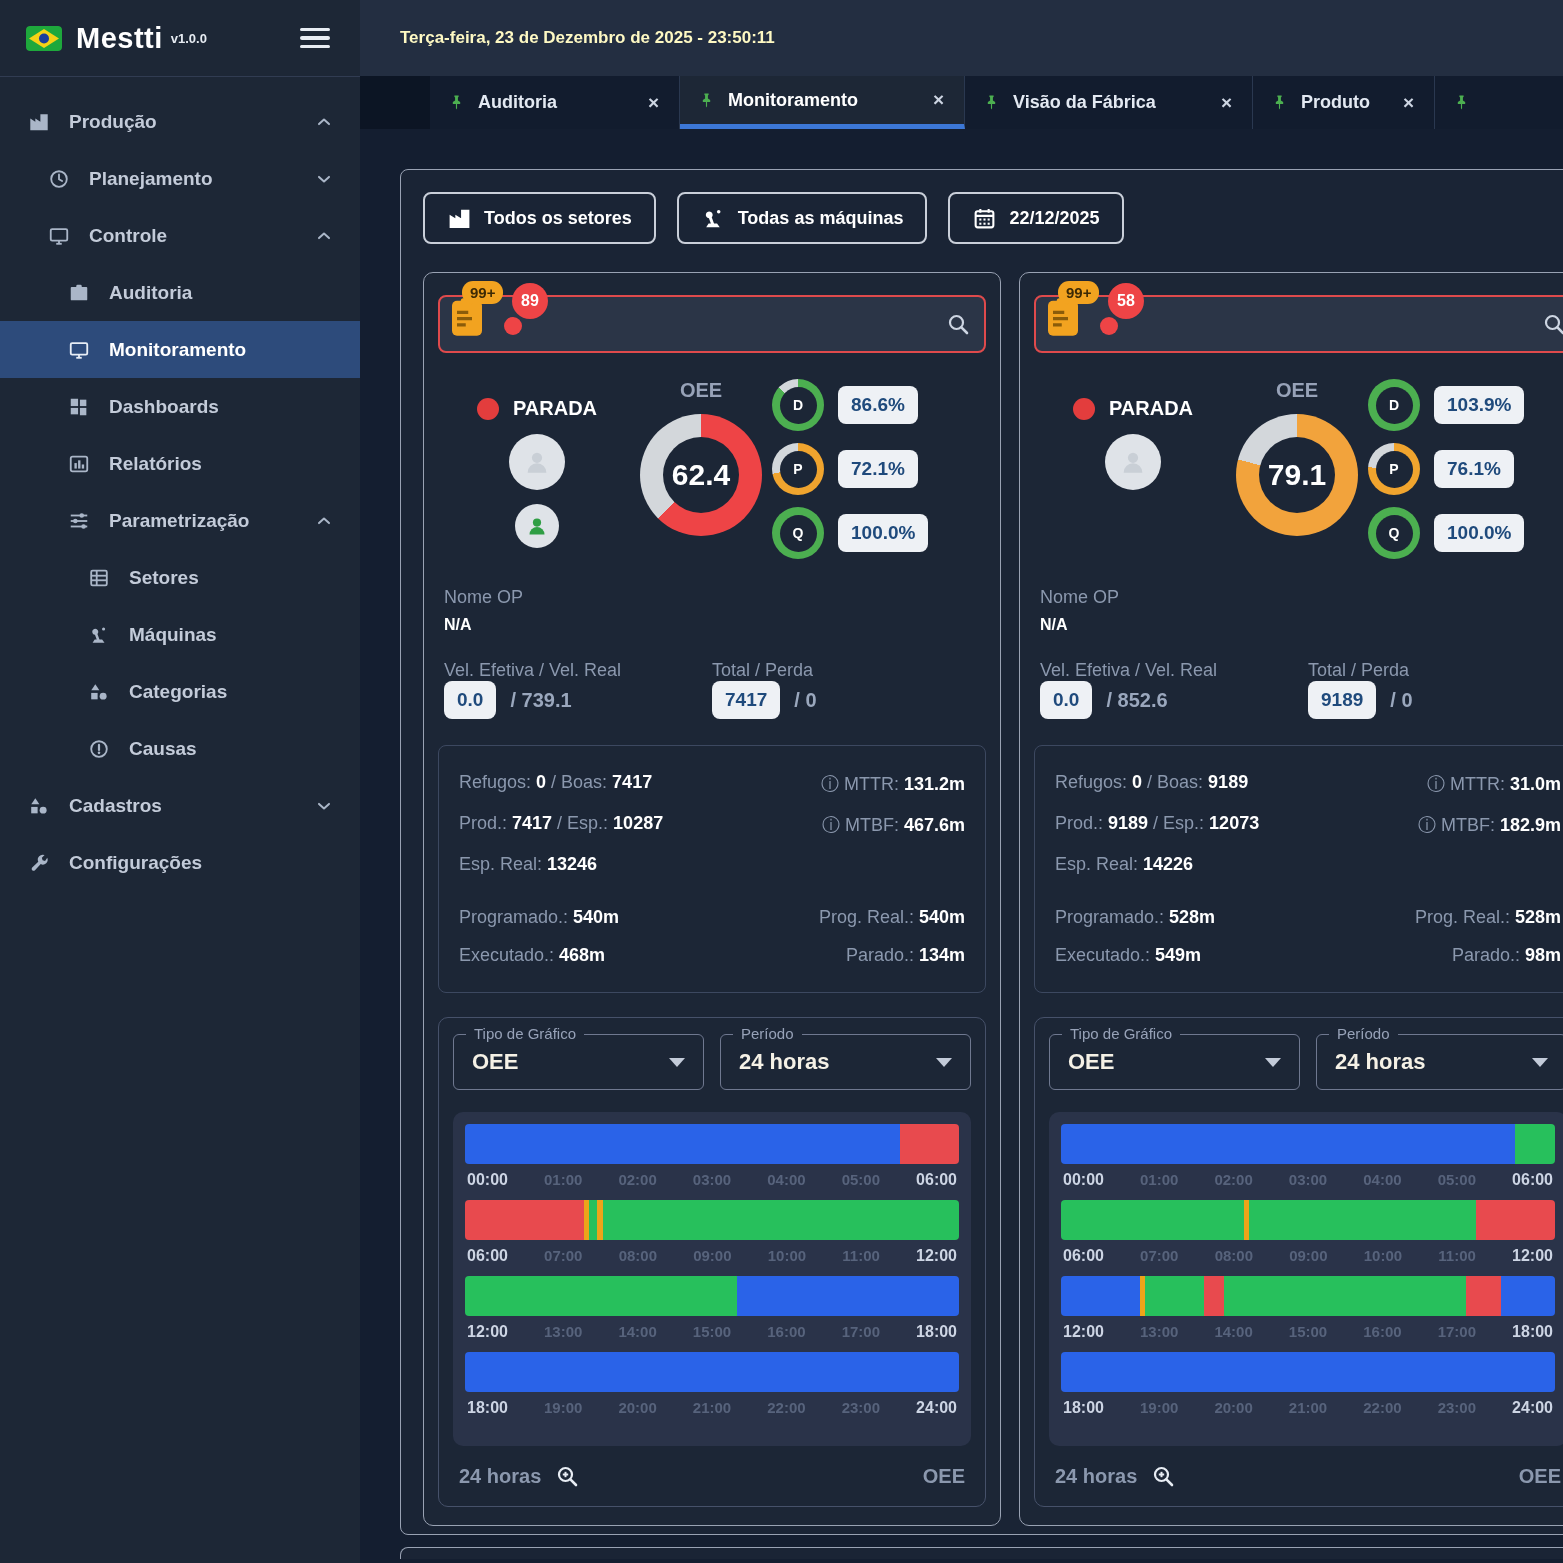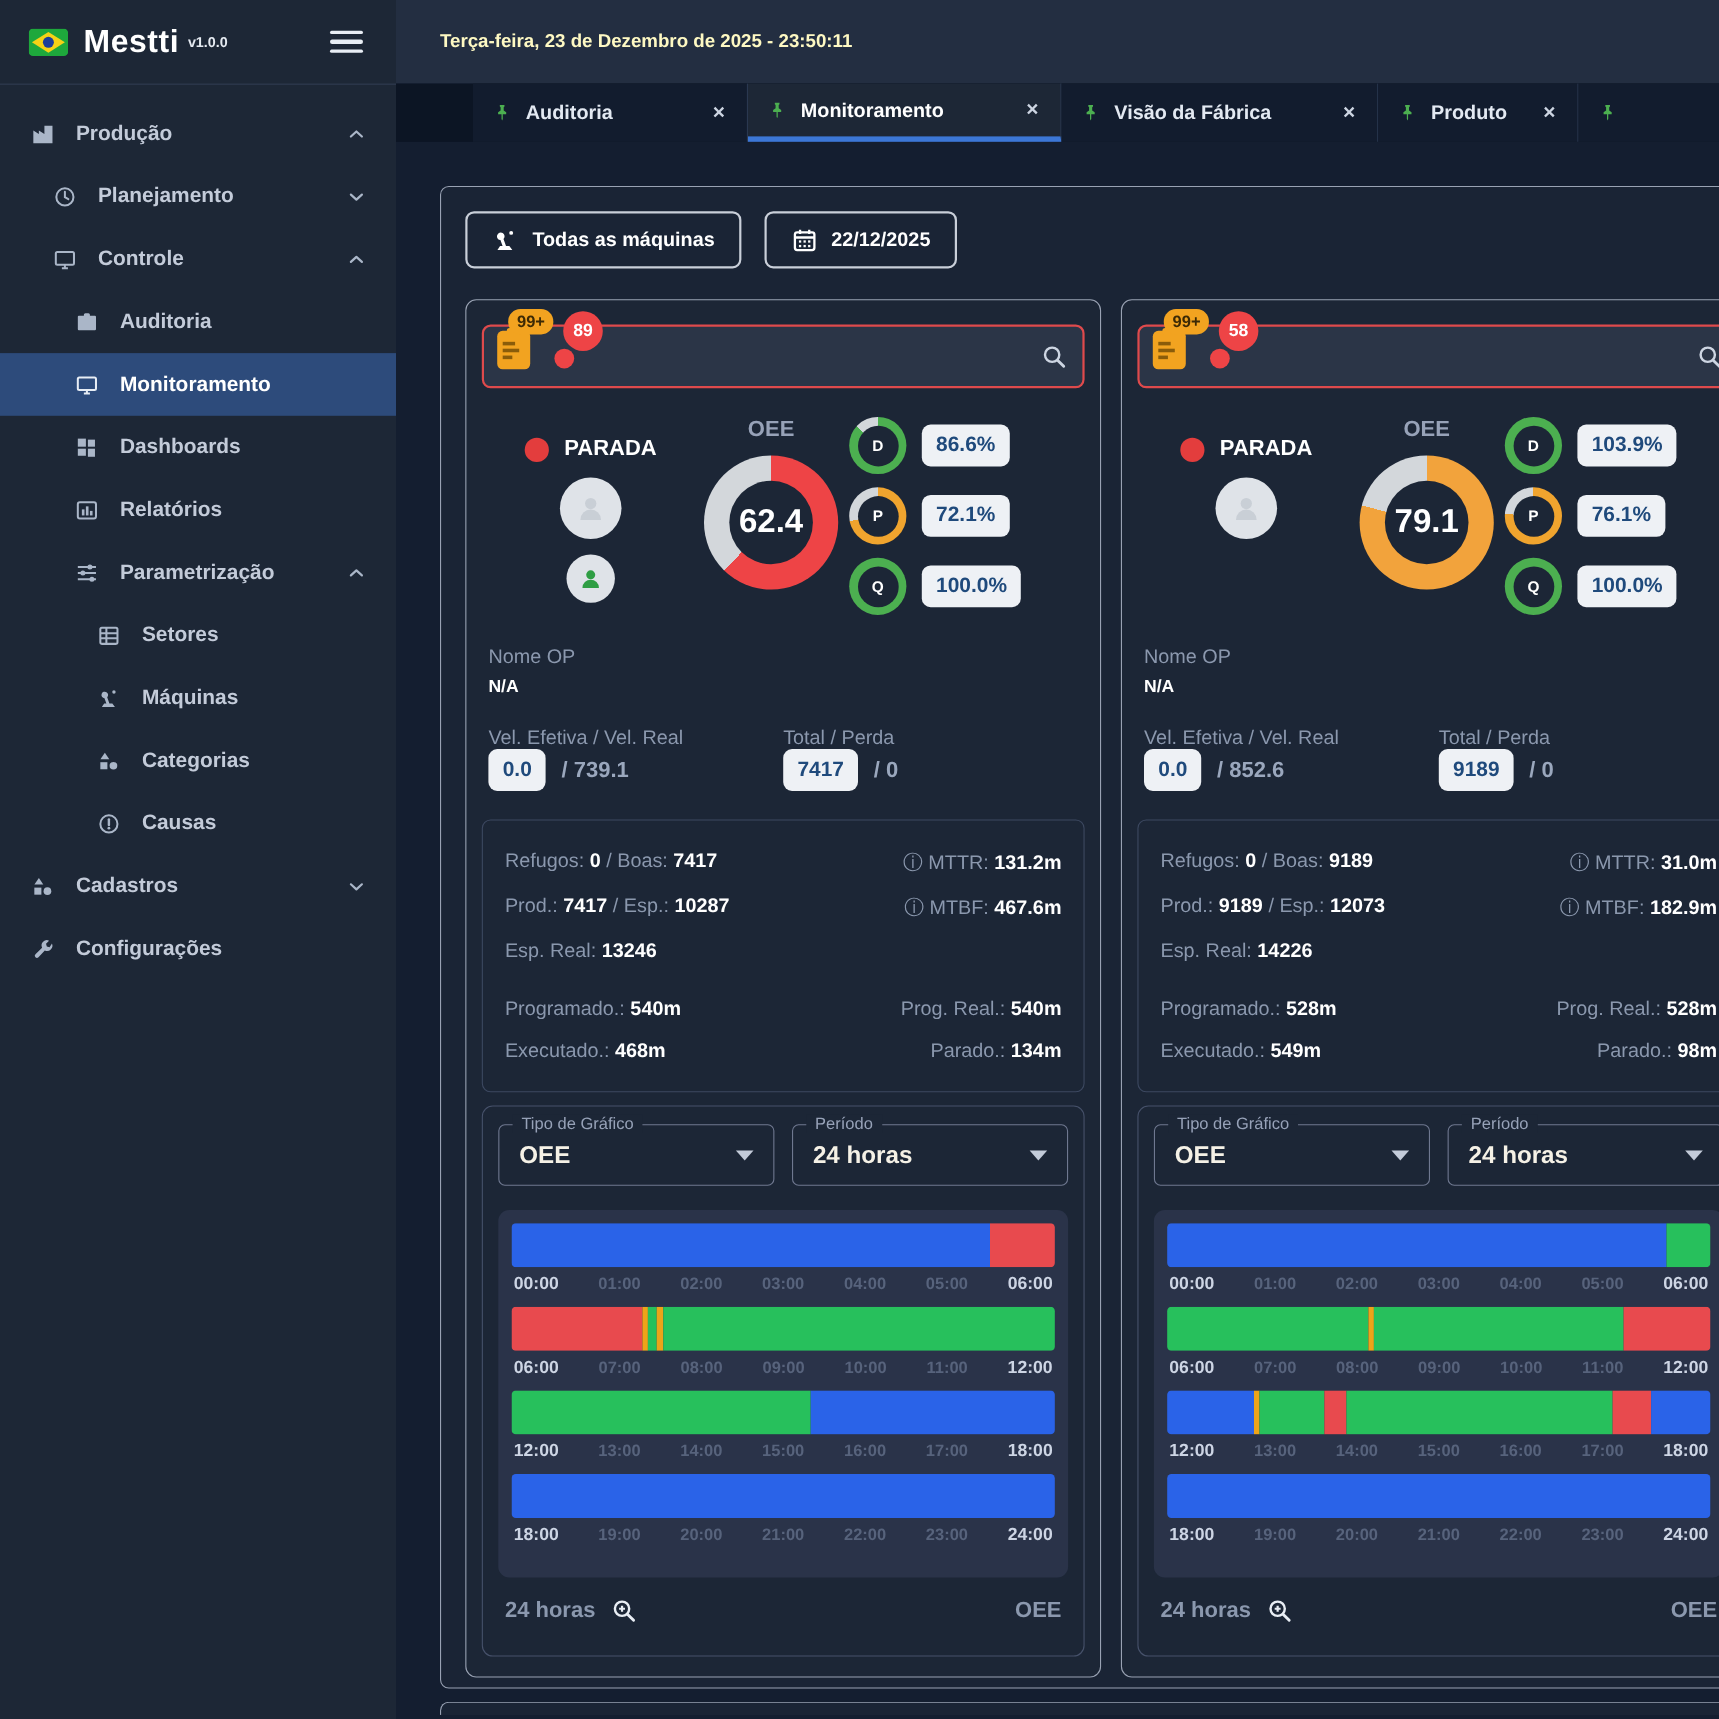--- a/index.html
+++ b/index.html
@@ -82,21 +82,21 @@
   .vt-block{width:50%}
   .vt-label{color:#8b98ae;font-size:18px}
   .vt-line{display:flex;align-items:center;gap:14px;margin-top:0}
   .vt-rest{color:#9aa7bd;font-size:20px;font-weight:bold}
   .stats{border:1px solid #3c4860;border-radius:8px;margin-top:26px;padding:26px 20px;font-size:18px}
   .stat-row{display:flex;justify-content:space-between;margin-bottom:17px}
   .stat-row:last-child{margin-bottom:0}
   .stat-row.gap{margin-top:32px}
   .sl{color:#8b98ae}
   .sv{color:#fff;font-weight:bold}
-  .chartbox{border:1px solid #46516a;border-radius:10px;margin-top:12px;padding:16px 14px 29px}
+  .chartbox{border:1px solid #46516a;border-radius:10px;margin-top:24px;padding:16px 14px 18px}
   .selects{display:flex;gap:16px}
   .select{position:relative;flex:1;height:56px;box-sizing:border-box;border:1px solid #6f7890;border-radius:6px;
     display:flex;align-items:center;padding:0 18px;font-size:22px;font-weight:bold;color:#f5f1e6;cursor:pointer}
   .flabel{position:absolute;top:-10px;left:12px;background:#1c2636;padding:0 8px;font-size:15px;
     color:#97a2b8;font-weight:normal}
   .caret{margin-left:auto;width:0;height:0;border-left:8px solid transparent;border-right:8px solid transparent;
     border-top:9px solid #c3cbd9}
   .timeline{background:#2a3349;border-radius:10px;margin-top:22px;padding:12px 12px 18px}
   .trow{margin-bottom:9px}
   .tbar{height:40px;border-radius:4px;overflow:hidden;display:flex}
@@ -343,20 +343,28 @@
         <span class="ico">
           <svg width="17" height="17" viewBox="0 0 24 24" xmlns="http://www.w3.org/2000/svg">
             <path d="M9 2h6v2l-1 1v4l3.2 2.2V14h-4.4v6l-.8 2-.8-2v-6H6.8v-2.8L10 9V5L9 4z" fill="#4caf50"></path>
           </svg>
         </span>
       </div>
     </div>
   <div class="content">
     <div class="container">
       <div class="filters" id="filters">
+          <button class="filter-btn">
+            <span class="ico fic">
+              <svg width="25" height="25" viewBox="0 0 24 24" xmlns="http://www.w3.org/2000/svg">
+                <path d="M2.5 21V8.3l5.5 3.5V8.3l5.5 3.5V3.5h8V21z" fill="currentColor"></path>
+              </svg>
+            </span>
+            <span>Todos os setores</span>
+          </button>
           <button class="filter-btn">
             <span class="ico fic">
               <svg width="25" height="25" viewBox="0 0 24 24" xmlns="http://www.w3.org/2000/svg">
                 <path d="M5 20.5h13l-2.6-3.6h-2.9l-2.2-6.1a3.3 3.3 0 1 0-2.7 1l1.9 5.1H7.3z" fill="currentColor"></path>
                 <circle cx="17" cy="5.5" r="1.7" fill="currentColor"></circle>
               </svg>
             </span>
             <span>Todas as máquinas</span>
           </button>
           <button class="filter-btn">

